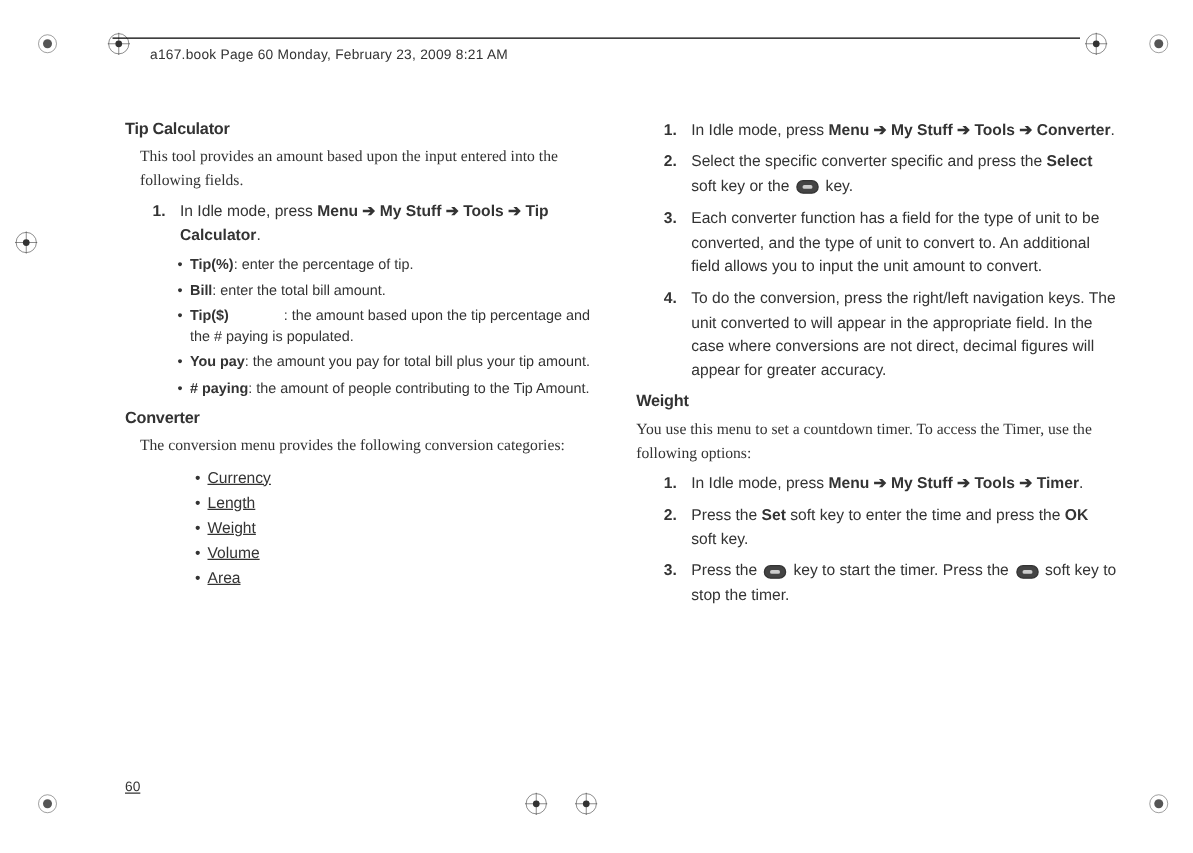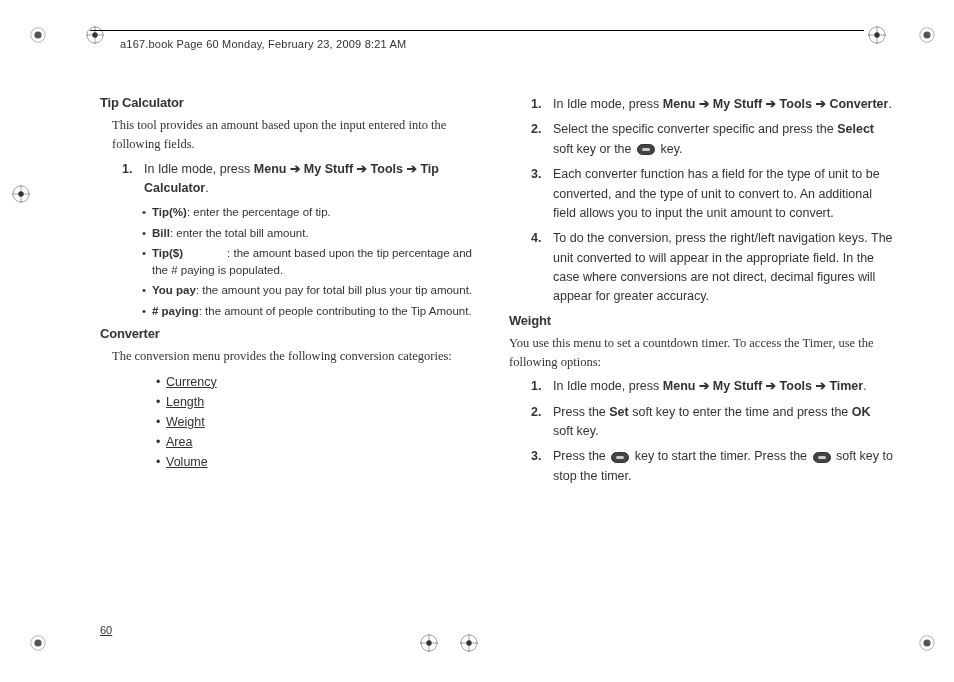--- a/index.html
+++ b/index.html
@@ -226,22 +226,22 @@
         <li><span class="b">You pay</span><span>: the amount you pay for total bill plus your tip amount.</span></li>
         <li><span class="b"># paying</span><span>: the amount of people contributing to the Tip Amount.</span></li>
       </ul>
 
       <h3 class="section">Converter</h3>
       <p class="intro">The conversion menu provides the following conversion categories:</p>
       <ul class="cats">
         <li>Currency</li>
         <li>Length</li>
         <li>Weight</li>
+        <li>Volume</li>
         <li>Area</li>
-        <li>Volume</li>
       </ul>
     </div>
 
     <div class="col">
       <ol class="steps">
         <li>
           <span class="num">1.</span>
           <span class="body"><span>In Idle mode, press </span><span class="b">Menu ➔ My Stuff ➔ Tools ➔ Converter</span><span>.</span></span>
         </li>
         <li>

